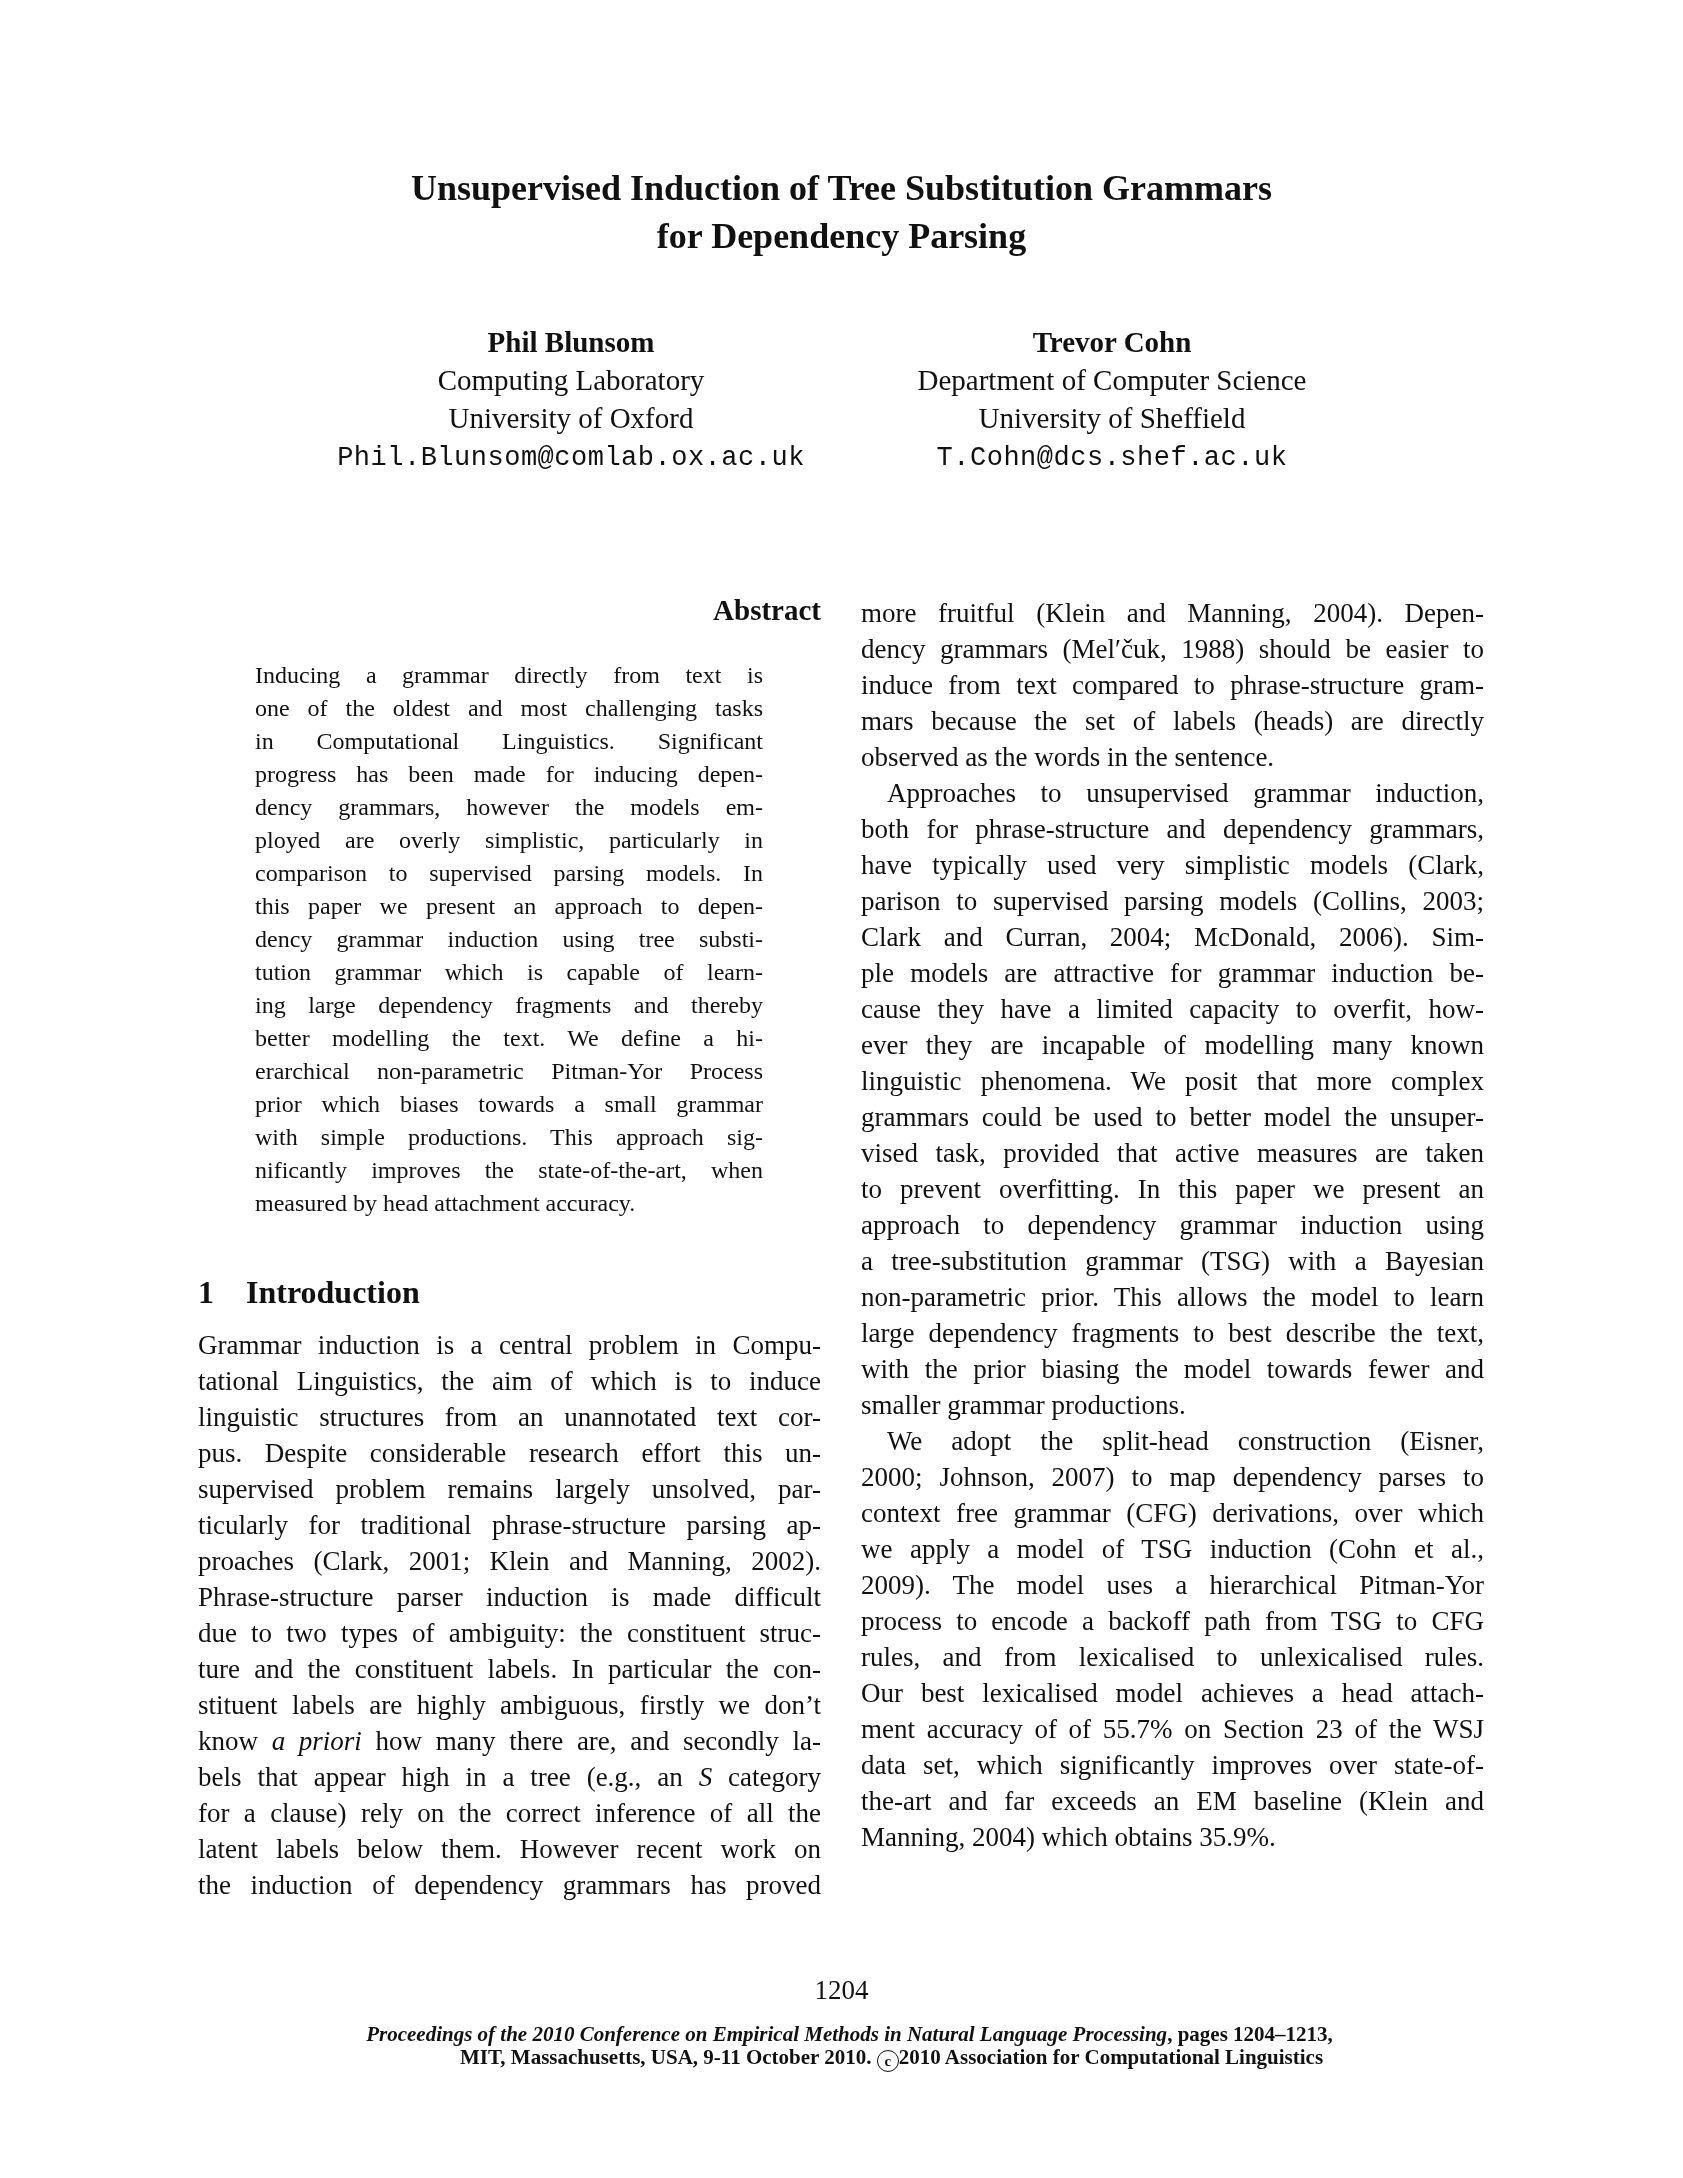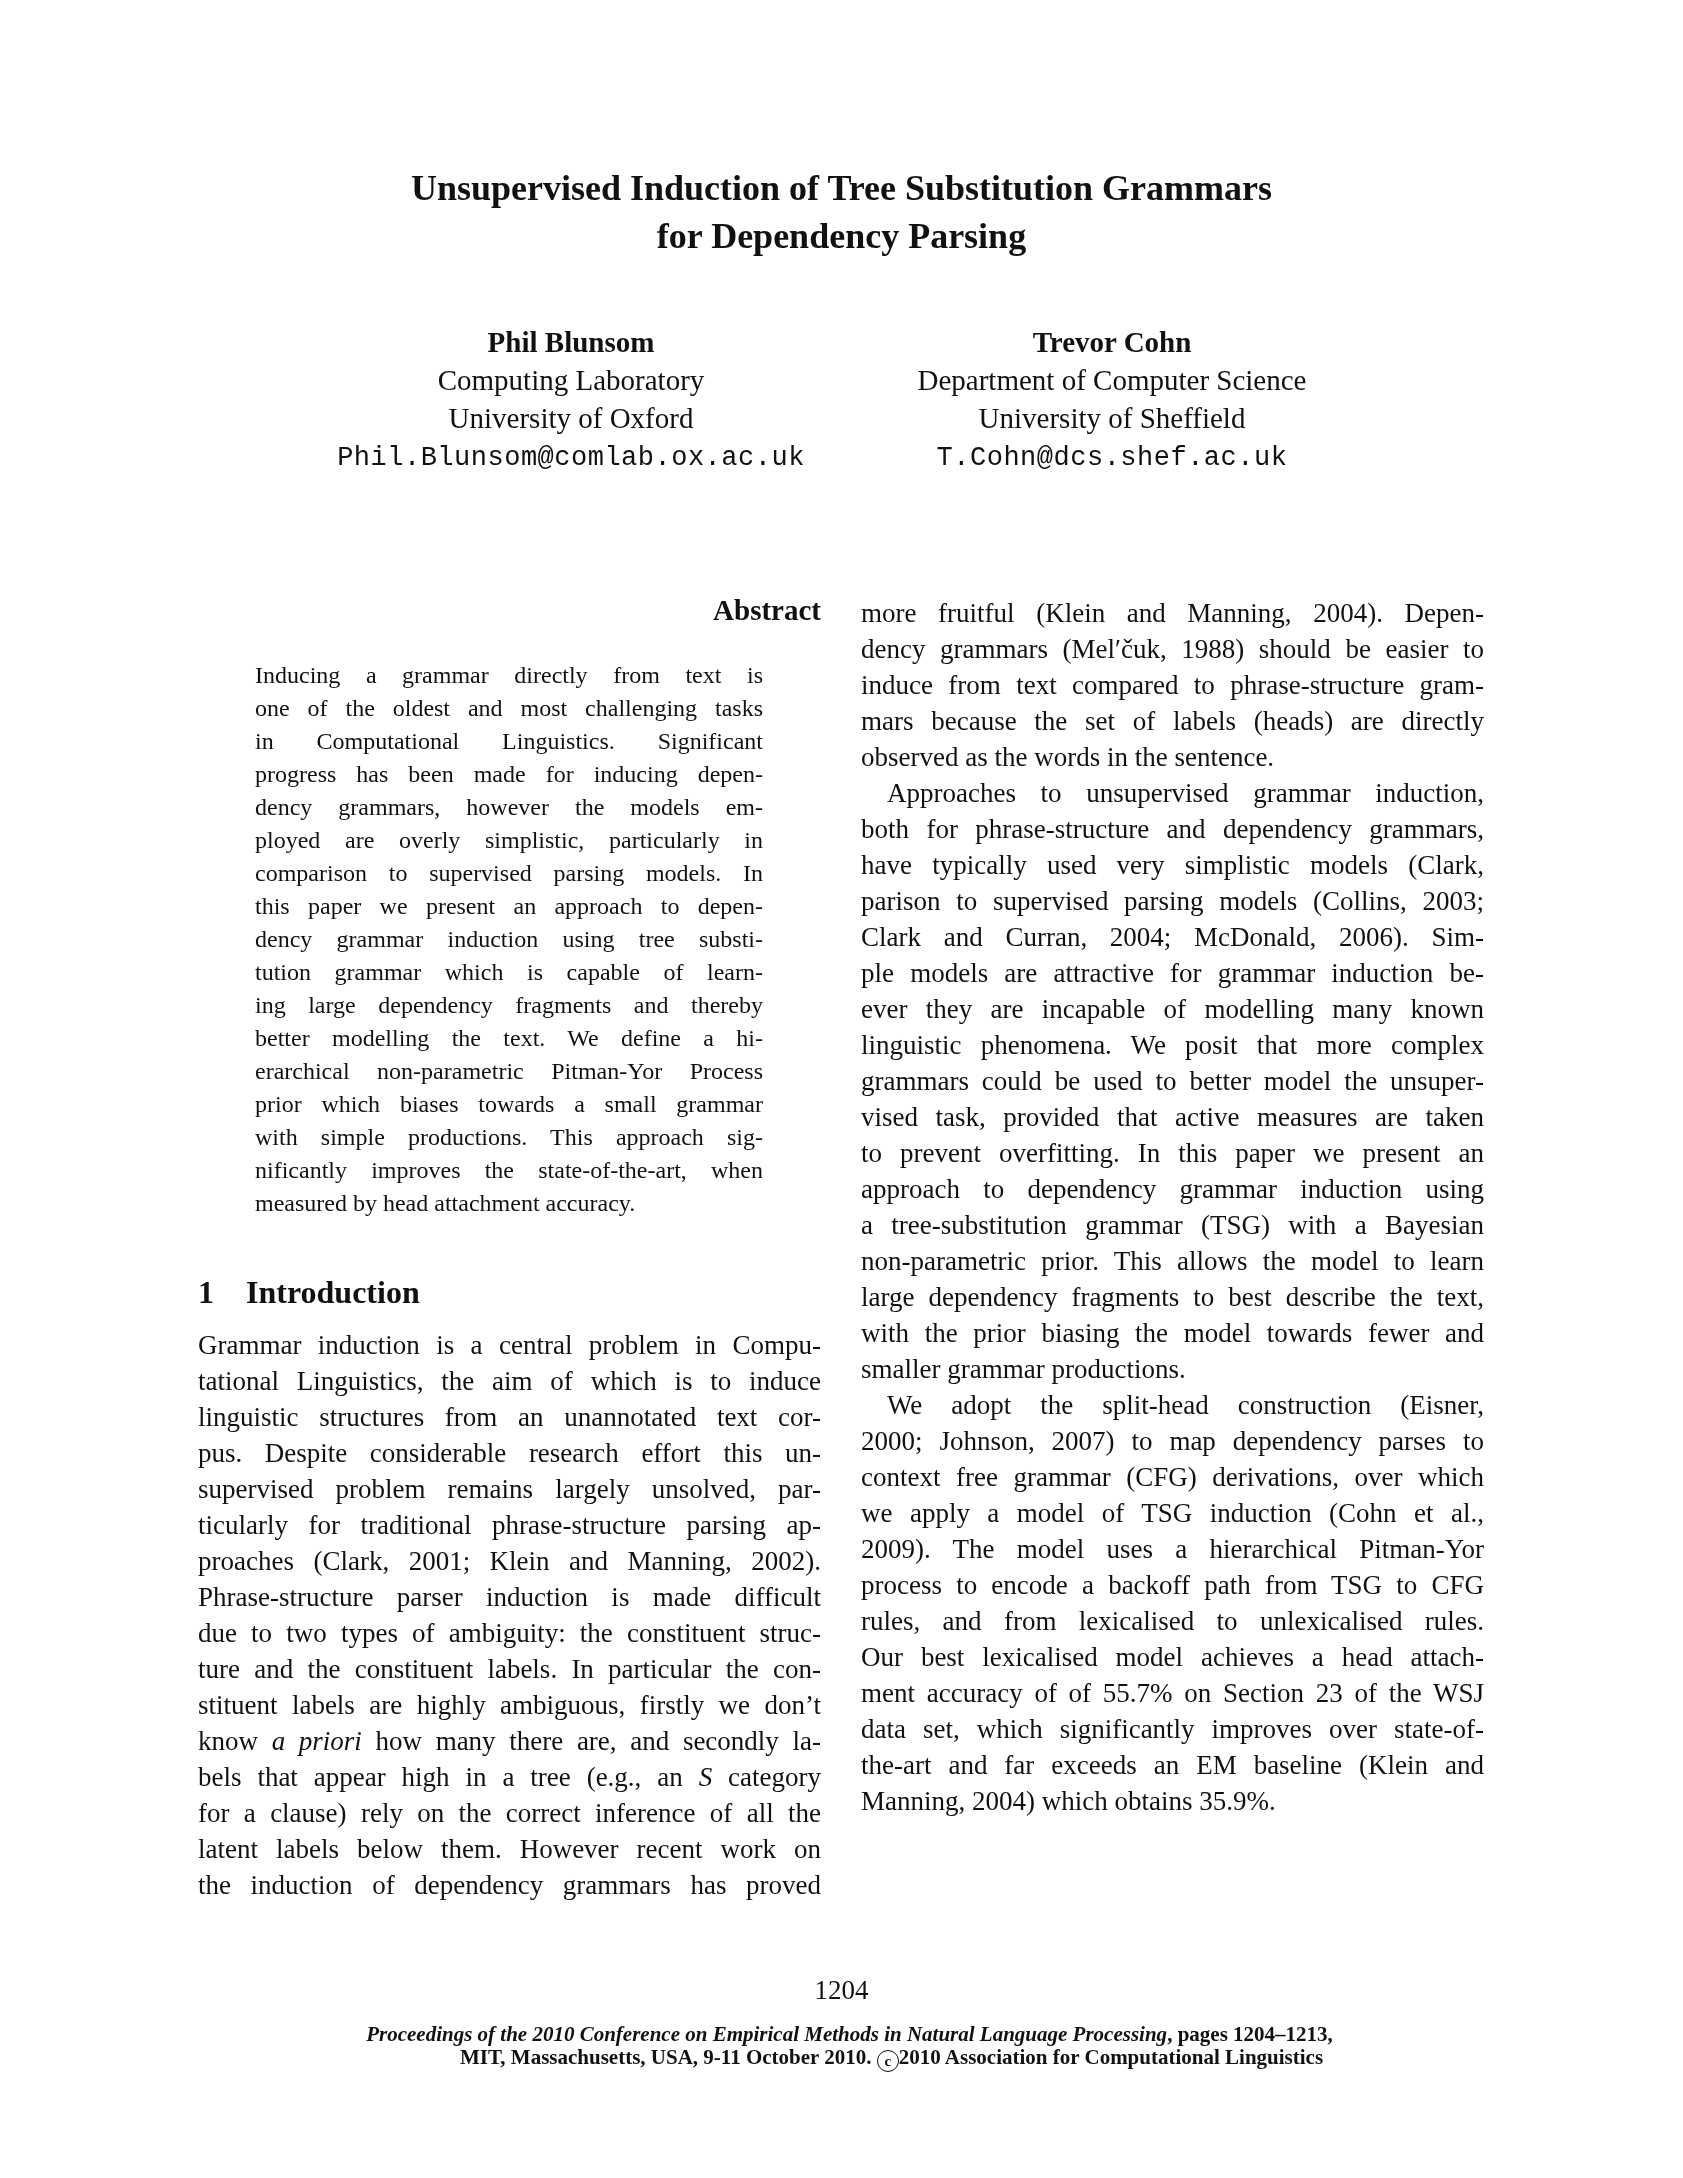--- a/index.html
+++ b/index.html
@@ -96,20 +96,21 @@
     <span class="ln">dency grammars (Mel′čuk, 1988) should be easier to</span>
     <span class="ln">induce from text compared to phrase-structure gram-</span>
     <span class="ln">mars because the set of labels (heads) are directly</span>
     <span class="ln last">observed as the words in the sentence.</span>
     <span class="ln indent">Approaches to unsupervised grammar induction,</span>
     <span class="ln">both for phrase-structure and dependency grammars,</span>
     <span class="ln">have typically used very simplistic models (Clark,</span>
     <span class="ln">parison to supervised parsing models (Collins, 2003;</span>
     <span class="ln">Clark and Curran, 2004; McDonald, 2006).  Sim-</span>
     <span class="ln">ple models are attractive for grammar induction be-</span>
+    <span class="ln">cause they have a limited capacity to overfit, how-</span>
     <span class="ln">ever they are incapable of modelling many known</span>
     <span class="ln">linguistic phenomena.  We posit that more complex</span>
     <span class="ln">grammars could be used to better model the unsuper-</span>
     <span class="ln">vised task, provided that active measures are taken</span>
     <span class="ln">to prevent overfitting.  In this paper we present an</span>
     <span class="ln">approach to dependency grammar induction using</span>
     <span class="ln">a tree-substitution grammar (TSG) with a Bayesian</span>
     <span class="ln">non-parametric prior. This allows the model to learn</span>
     <span class="ln">large dependency fragments to best describe the text,</span>
     <span class="ln">with the prior biasing the model towards fewer and</span>

